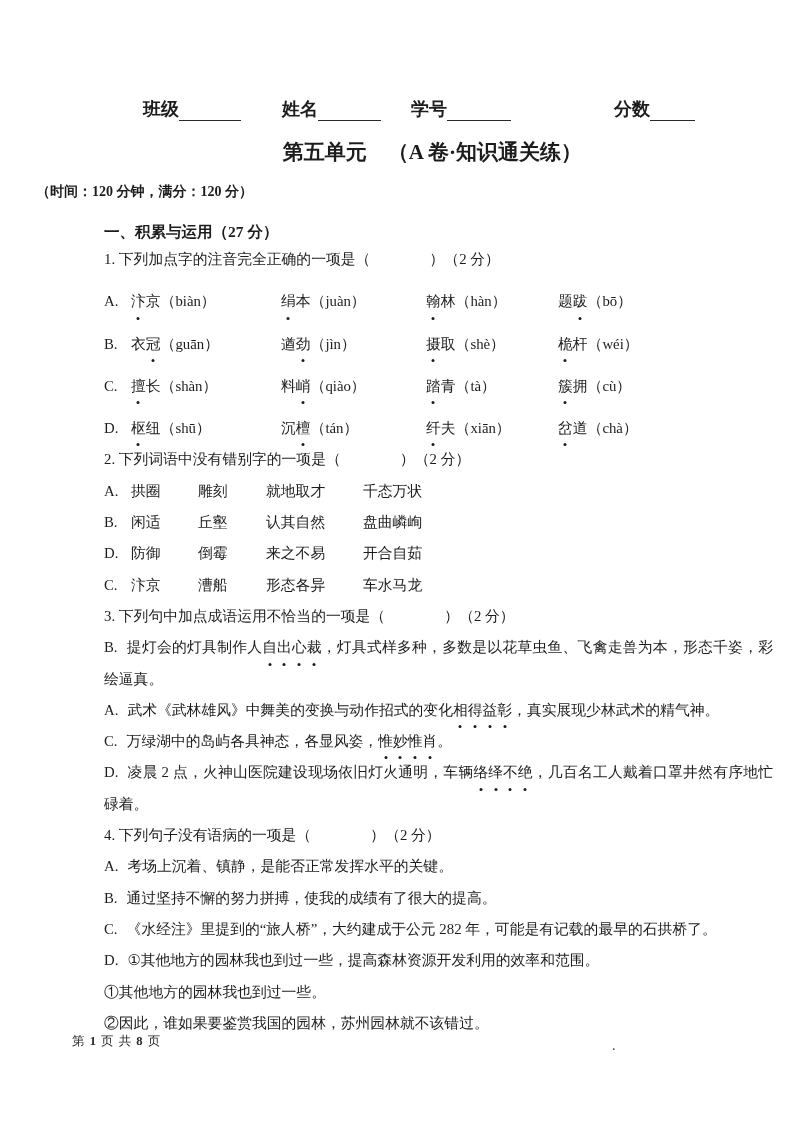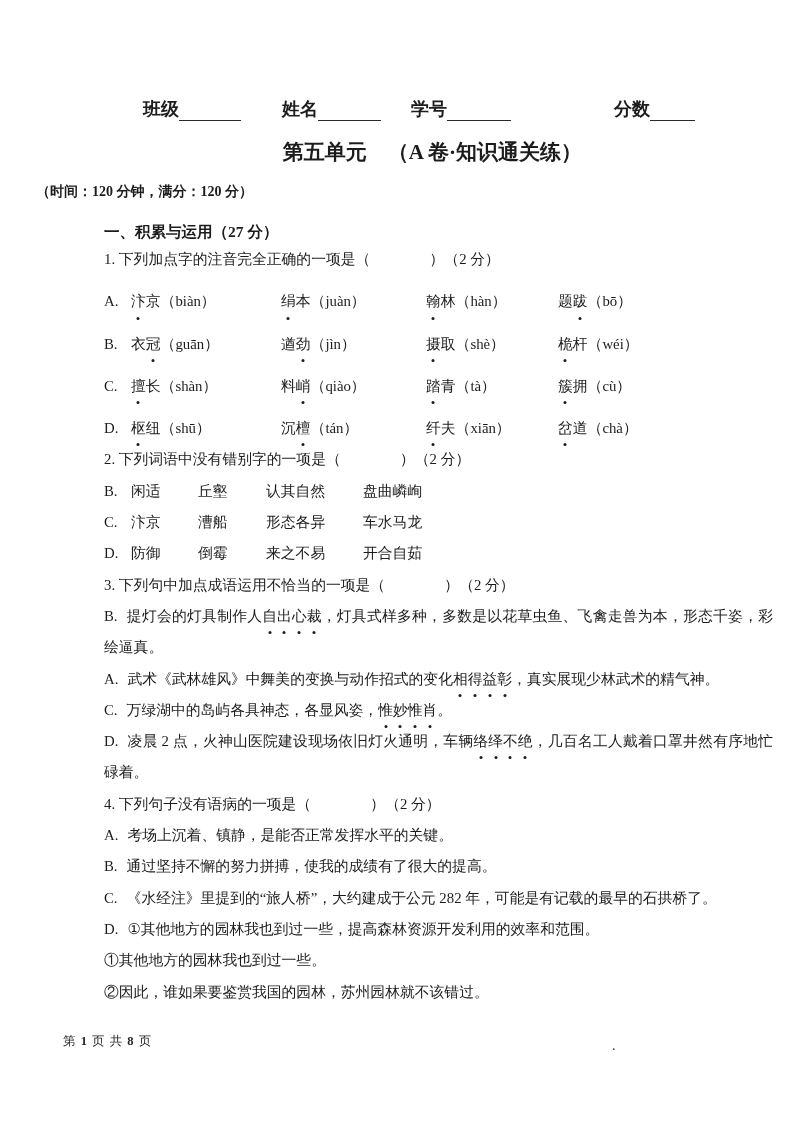--- a/index.html
+++ b/index.html
@@ -47,21 +47,21 @@
   .word-items .word-item:nth-child(2){width:68px;}
   .word-items .word-item:nth-child(3){width:97px;}
   
   .dc{position:relative;display:inline-block;}
   .dc::after{
     content:"";position:absolute;left:50%;bottom:-2px;
     transform:translateX(-50%);
     width:3px;height:3px;border-radius:50%;background:#1c1c1c;
   }
   
-  .footer{position:absolute;left:63px;top:1033px;font-size:12.5px;color:#262626;letter-spacing:1px;}
+  .footer{position:absolute;left:72px;top:1033px;font-size:12.5px;color:#262626;letter-spacing:1px;}
   .footer b{font-weight:700;}
   .stray-dot{position:absolute;left:612px;top:1038px;font-size:14px;color:#333;}
 </style>
 </head>
 <body>
 
 <div class="sheet">
 
   <div class="header-row">
     <span class="field g1">
@@ -88,23 +88,24 @@
 
   <div class="content">
 
     <p class="stem">1. 下列加点字的注音完全正确的一项是（　　　　）（2 分）</p>
     <p><span class="opt-label">A.</span><span class="pron-items"><span class="pron-item"><span class="dc">汴</span><span>京</span><span class="pinyin">（biàn）</span></span><span class="pron-item"><span class="dc">绢</span><span>本</span><span class="pinyin">（juàn）</span></span><span class="pron-item"><span class="dc">翰</span><span>林</span><span class="pinyin">（hàn）</span></span><span class="pron-item"><span>题</span><span class="dc">跋</span><span class="pinyin">（bō）</span></span></span></p>
     <p><span class="opt-label">B.</span><span class="pron-items"><span class="pron-item"><span>衣</span><span class="dc">冠</span><span class="pinyin">（guān）</span></span><span class="pron-item"><span>遒</span><span class="dc">劲</span><span class="pinyin">（jìn）</span></span><span class="pron-item"><span class="dc">摄</span><span>取</span><span class="pinyin">（shè）</span></span><span class="pron-item"><span class="dc">桅</span><span>杆</span><span class="pinyin">（wéi）</span></span></span></p>
     <p><span class="opt-label">C.</span><span class="pron-items"><span class="pron-item"><span class="dc">擅</span><span>长</span><span class="pinyin">（shàn）</span></span><span class="pron-item"><span>料</span><span class="dc">峭</span><span class="pinyin">（qiào）</span></span><span class="pron-item"><span class="dc">踏</span><span>青</span><span class="pinyin">（tà）</span></span><span class="pron-item"><span class="dc">簇</span><span>拥</span><span class="pinyin">（cù）</span></span></span></p>
     <p><span class="opt-label">D.</span><span class="pron-items"><span class="pron-item"><span class="dc">枢</span><span>纽</span><span class="pinyin">（shū）</span></span><span class="pron-item"><span>沉</span><span class="dc">檀</span><span class="pinyin">（tán）</span></span><span class="pron-item"><span class="dc">纤</span><span>夫</span><span class="pinyin">（xiān）</span></span><span class="pron-item"><span class="dc">岔</span><span>道</span><span class="pinyin">（chà）</span></span></span></p>
 
     <p class="stem">2. 下列词语中没有错别字的一项是（　　　　）（2 分）</p>
+    <p><span class="opt-label">A.</span><span class="word-items"><span class="word-item">拱圈</span><span class="word-item">雕刻</span><span class="word-item">就地取才</span><span class="word-item">千态万状</span></span></p>
     <p><span class="opt-label">B.</span><span class="word-items"><span class="word-item">闲适</span><span class="word-item">丘壑</span><span class="word-item">认其自然</span><span class="word-item">盘曲嶙峋</span></span></p>
+    <p><span class="opt-label">D.</span><span class="word-items"><span class="word-item">防御</span><span class="word-item">倒霉</span><span class="word-item">来之不易</span><span class="word-item">开合自茹</span></span></p>
     <p><span class="opt-label">C.</span><span class="word-items"><span class="word-item">汴京</span><span class="word-item">漕船</span><span class="word-item">形态各异</span><span class="word-item">车水马龙</span></span></p>
-    <p><span class="opt-label">D.</span><span class="word-items"><span class="word-item">防御</span><span class="word-item">倒霉</span><span class="word-item">来之不易</span><span class="word-item">开合自茹</span></span></p>
 
     <p class="stem">3. 下列句中加点成语运用不恰当的一项是（　　　　）（2 分）</p>
     <p class="para"><span class="lbl">B.</span><span>提灯会的灯具制作人<span class="dc">自</span><span class="dc">出</span><span class="dc">心</span><span class="dc">裁</span>，灯具式样多种，多数是以花草虫鱼、飞禽走兽为本，形态千姿，彩绘逼真。</span></p>
     <p class="para"><span class="lbl">A.</span><span>武术《武林雄风》中舞美的变换与动作招式的变化<span class="dc">相</span><span class="dc">得</span><span class="dc">益</span><span class="dc">彰</span>，真实展现少林武术的精气神。</span></p>
     <p class="para"><span class="lbl">C.</span><span>万绿湖中的岛屿各具神态，各显风姿，<span class="dc">惟</span><span class="dc">妙</span><span class="dc">惟</span><span class="dc">肖</span>。</span></p>
     <p class="para"><span class="lbl">D.</span><span>凌晨 2 点，火神山医院建设现场依旧灯火通明，车辆<span class="dc">络</span><span class="dc">绎</span><span class="dc">不</span><span class="dc">绝</span>，几百名工人戴着口罩井然有序地忙碌着。</span></p>
 
     <p class="stem">4. 下列句子没有语病的一项是（　　　　）（2 分）</p>
     <p class="para"><span class="lbl">A.</span><span>考场上沉着、镇静，是能否正常发挥水平的关键。</span></p>
     <p class="para"><span class="lbl">B.</span><span>通过坚持不懈的努力拼搏，使我的成绩有了很大的提高。</span></p>

